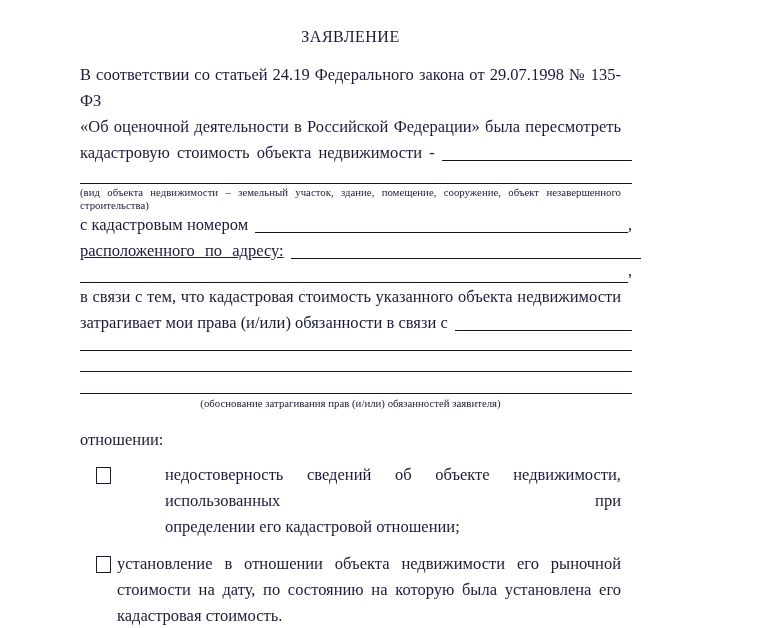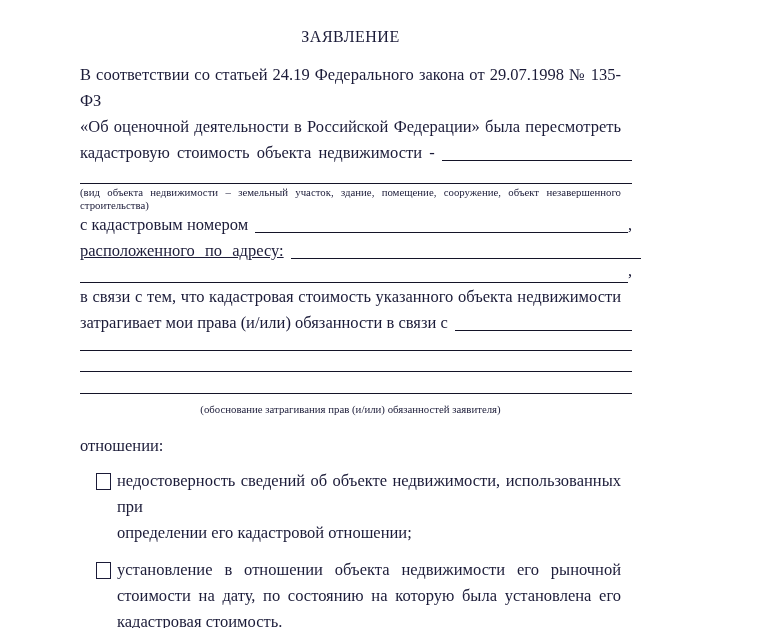--- a/index.html
+++ b/index.html
@@ -57,27 +57,27 @@
     margin-top:2px;
     white-space:nowrap;
   }
   .caption.stretch{
     white-space:normal;
     text-align:justify;
     text-align-last:justify;
   }
   .caption.center{
     text-align:center;
-    margin-top:9px;
+    margin-top:3px;
   }
   .ws1{word-spacing:3px;}
   .ws2{word-spacing:6px;text-decoration:underline;}
   .sect{margin-top:17px;}
   .opt{display:flex;margin-top:11px;}
-  .opt-first{margin-top:9px;}
+  .opt-first{margin-top:9px;gap:48px;}
   .cbx{
     flex:0 0 auto;
     width:13px;height:15px;
     border:1.6px solid var(--ink);
     margin:5px 6px 0 16px;
     background:transparent;
   }
   .opt-text{flex:1 1 auto;}
   .comma{flex:0 0 auto;}
 </style>

